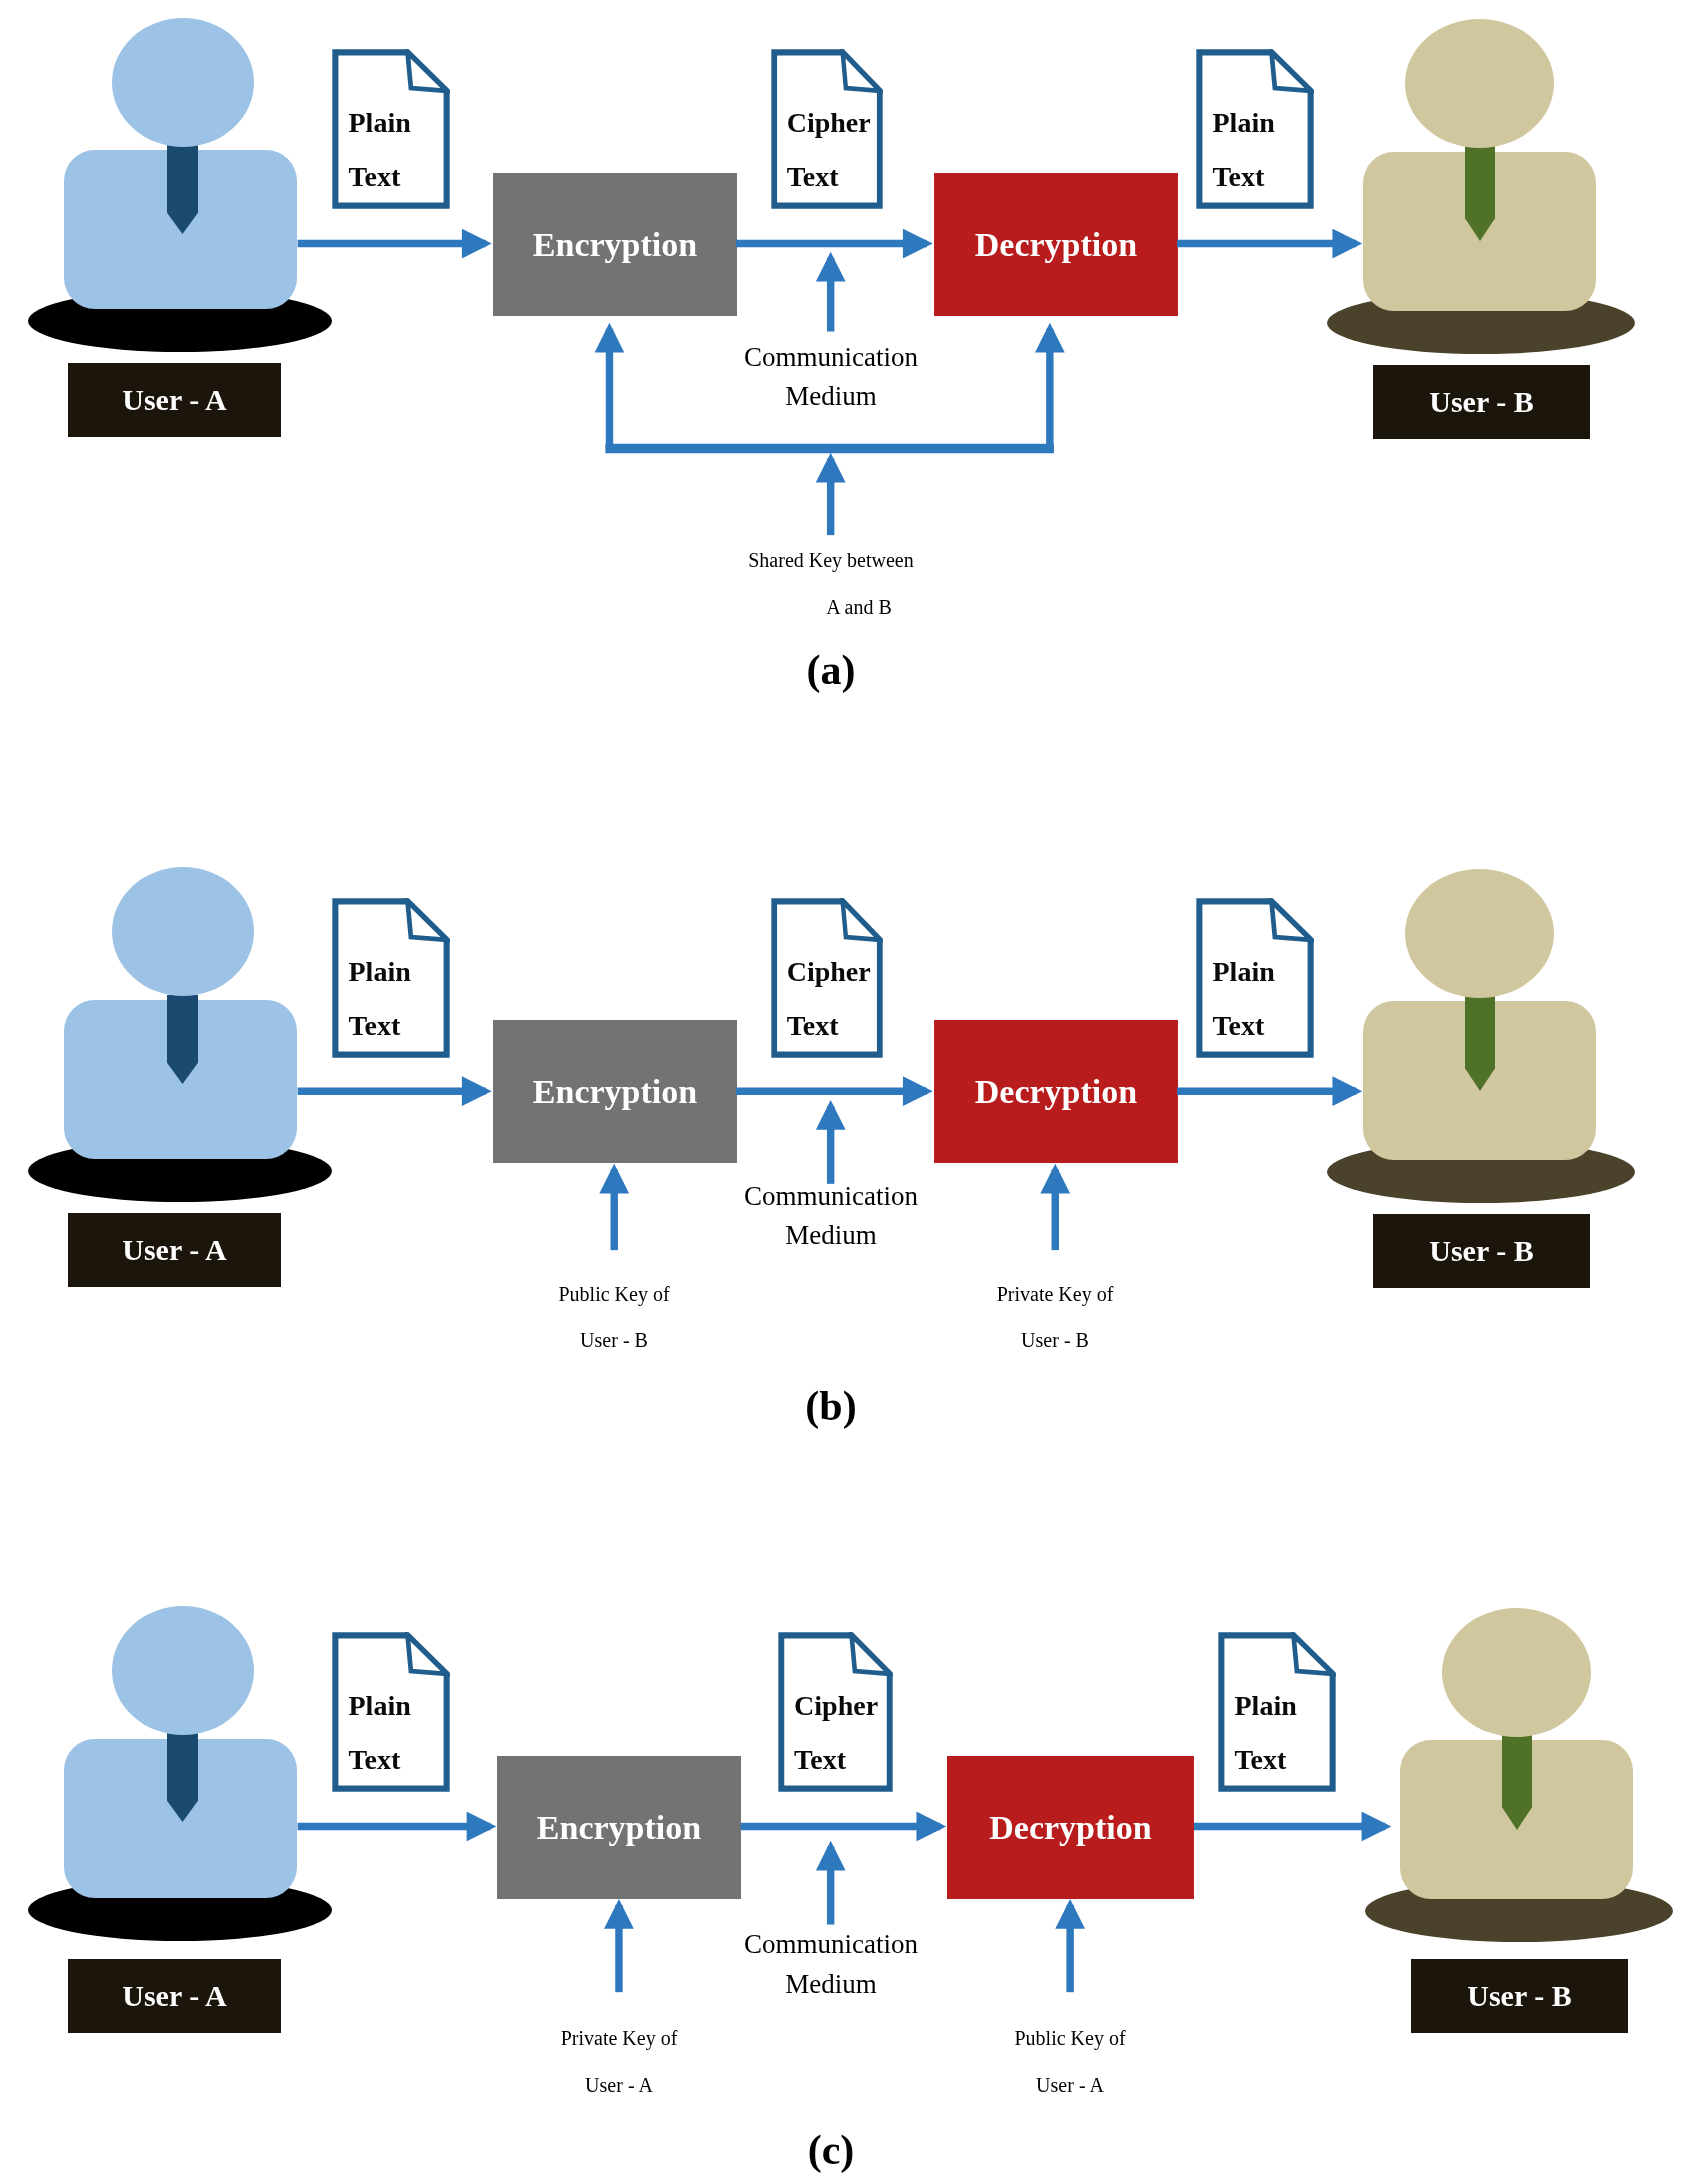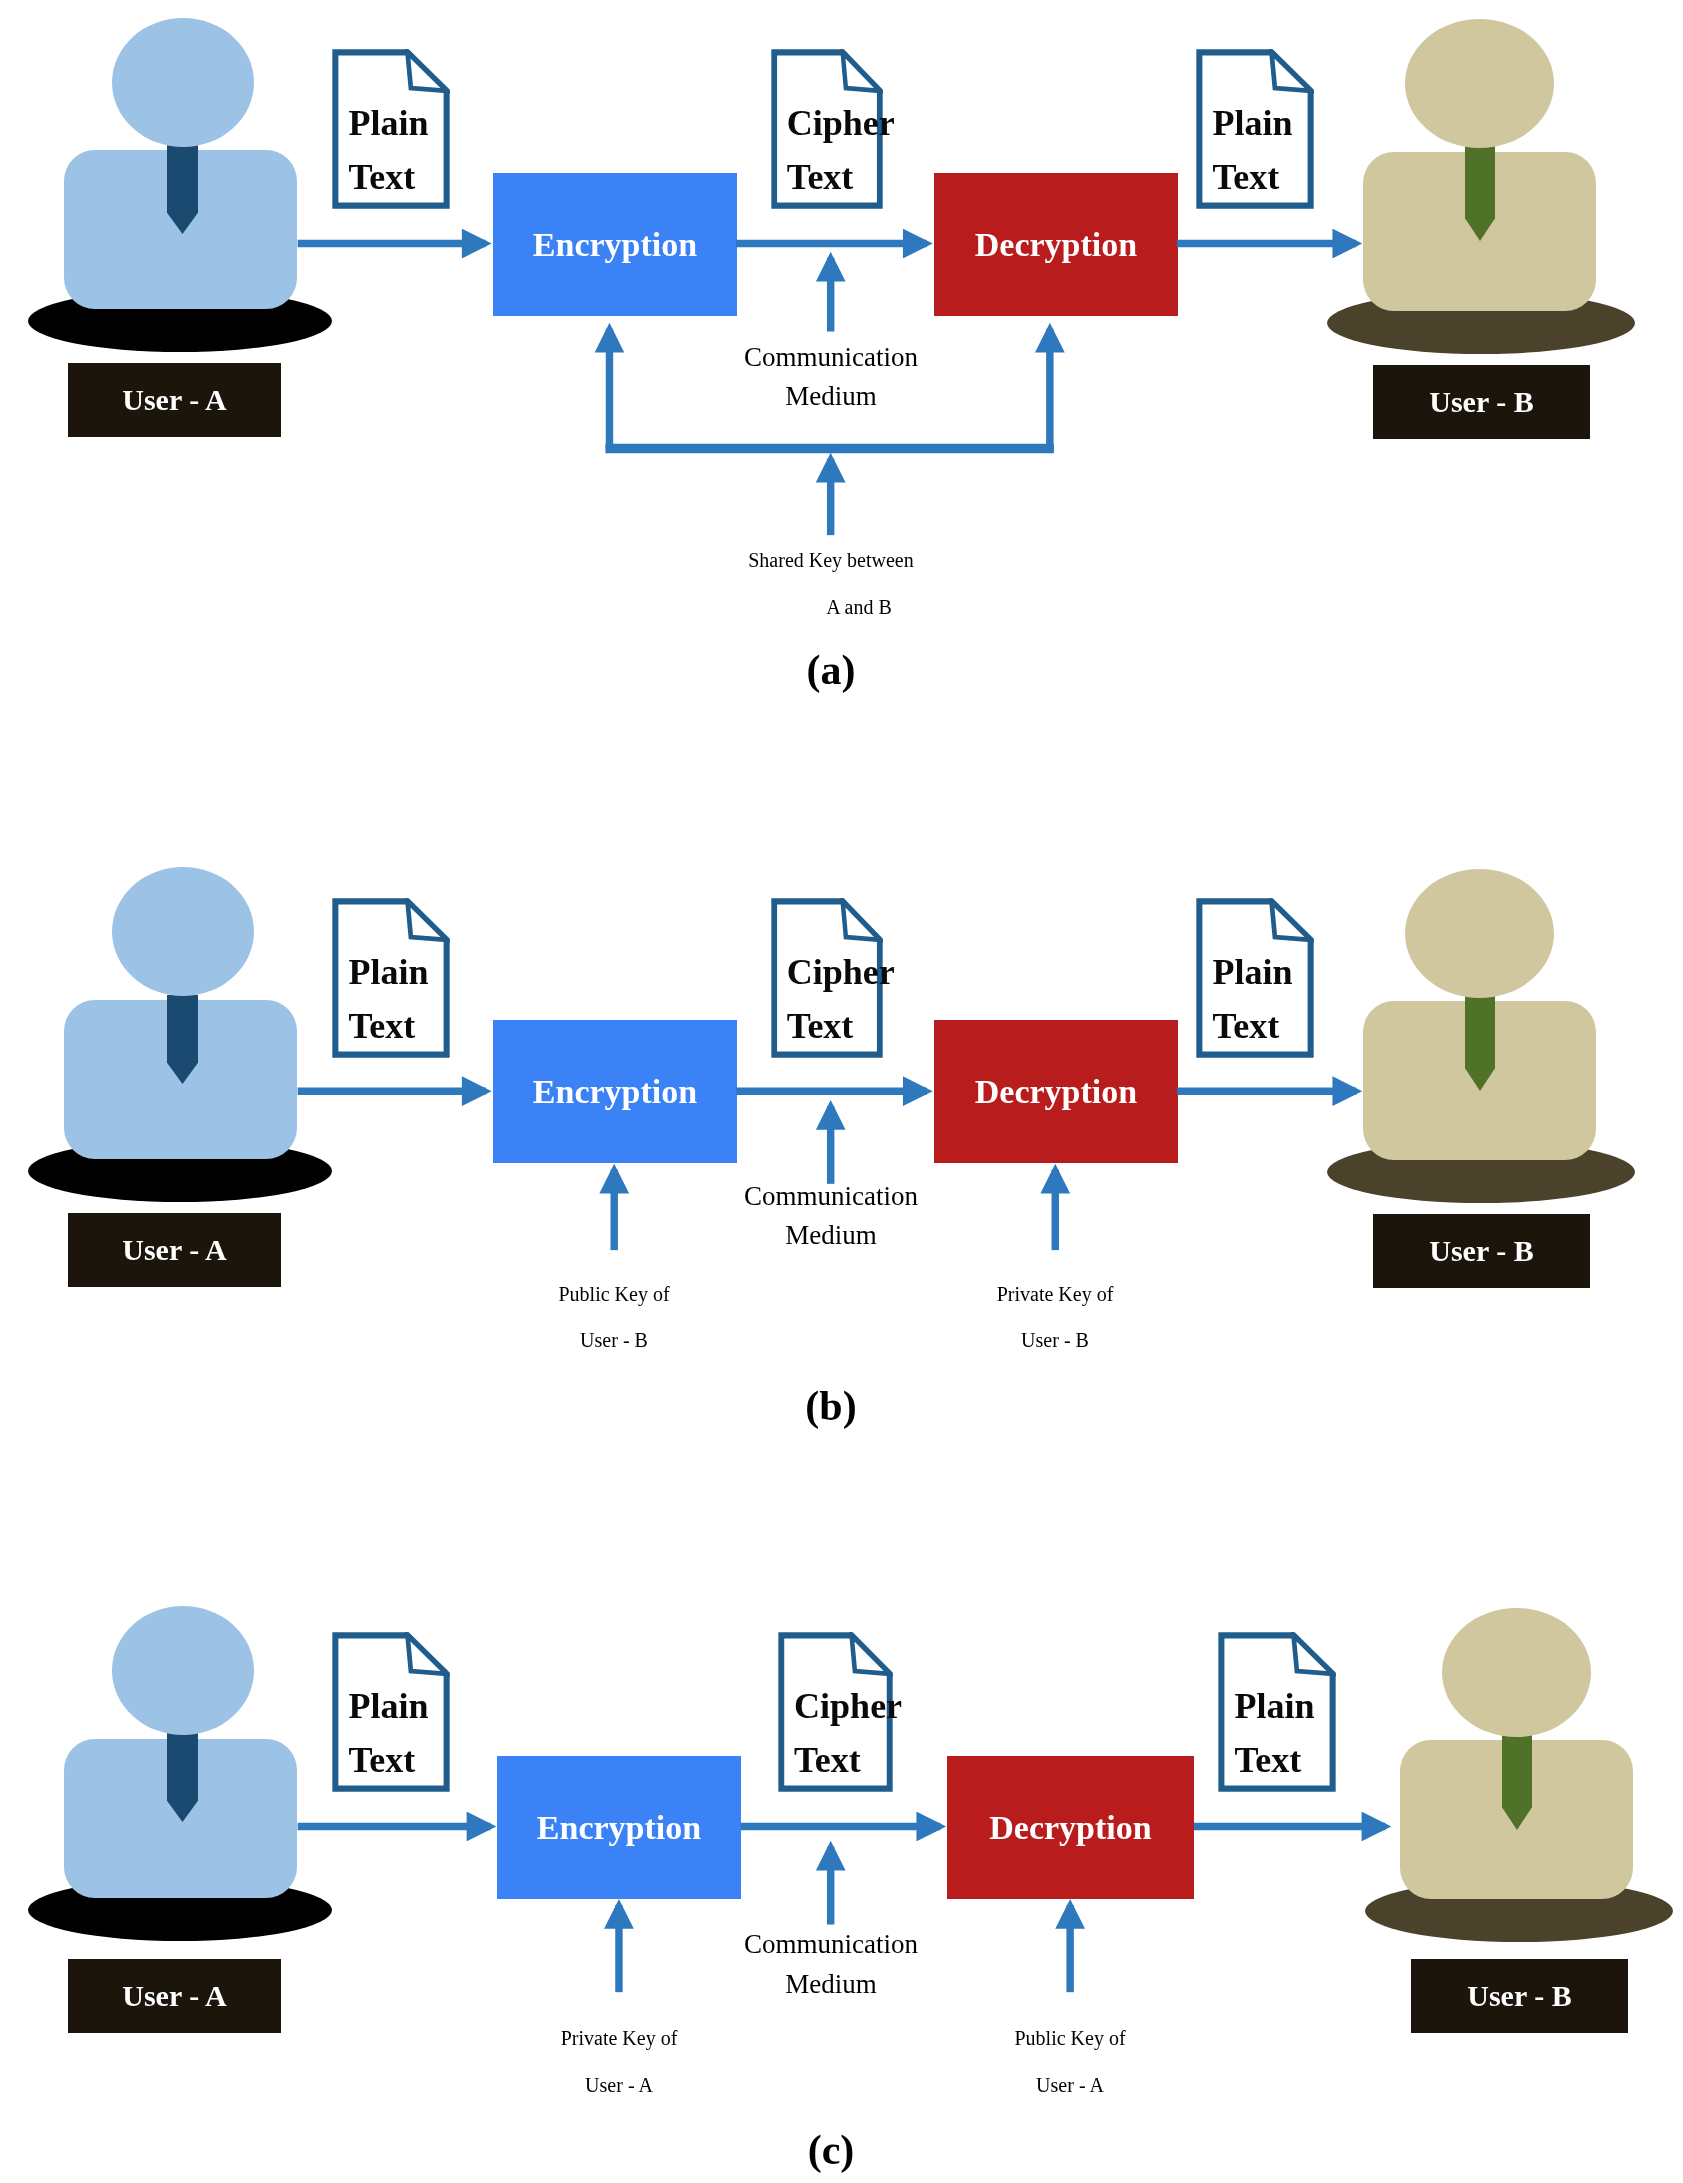--- a/index.html
+++ b/index.html
@@ -17,28 +17,28 @@
   .ua .avatar-shadow{background:#000000;}
   .ub .avatar-head,.ub .avatar-body{background:#d0c79e;}
   .ub .avatar-tie{background:#4f7228;}
   .ub .avatar-shadow{background:#4a422a;}
 
   .nameplate{position:absolute;background:#1b150b;color:#ffffff;display:flex;align-items:center;
              justify-content:center;font-weight:bold;font-size:30px;z-index:4;}
 
   .procbox{position:absolute;display:flex;align-items:center;justify-content:center;color:#ffffff;
            font-weight:bold;font-size:34px;z-index:4;}
-  .procbox.enc{background:#3b82f6;}
+  .procbox.enc{background:#737373;}
   .procbox.dec{background:#b91c1c;}
 
   .doc{position:absolute;z-index:4;}
   .doc svg{position:absolute;left:0;top:0;width:100%;height:100%;}
   .docOutline{fill:#ffffff;stroke:#205d8c;stroke-width:9;stroke-linejoin:miter;}
   .docFold{fill:#ffffff;stroke:#205d8c;stroke-width:7;stroke-linejoin:miter;}
-  .docLine{position:absolute;left:14%;color:#0a0a0a;font-weight:bold;font-size:36px;
+  .docLine{position:absolute;left:14%;color:#0a0a0a;font-weight:bold;font-size:28px;
            transform:translateY(-50%);white-space:nowrap;}
   .docLine.l1{top:46%;}
   .docLine.l2{top:80%;}
 
   .ctext{position:absolute;transform:translate(-50%,-50%);color:#000000;white-space:nowrap;
          z-index:4;text-align:center;}
   .comm{font-size:27px;}
   .keytxt{font-size:20px;}
   .caption{font-size:42px;font-weight:bold;}
 </style>

